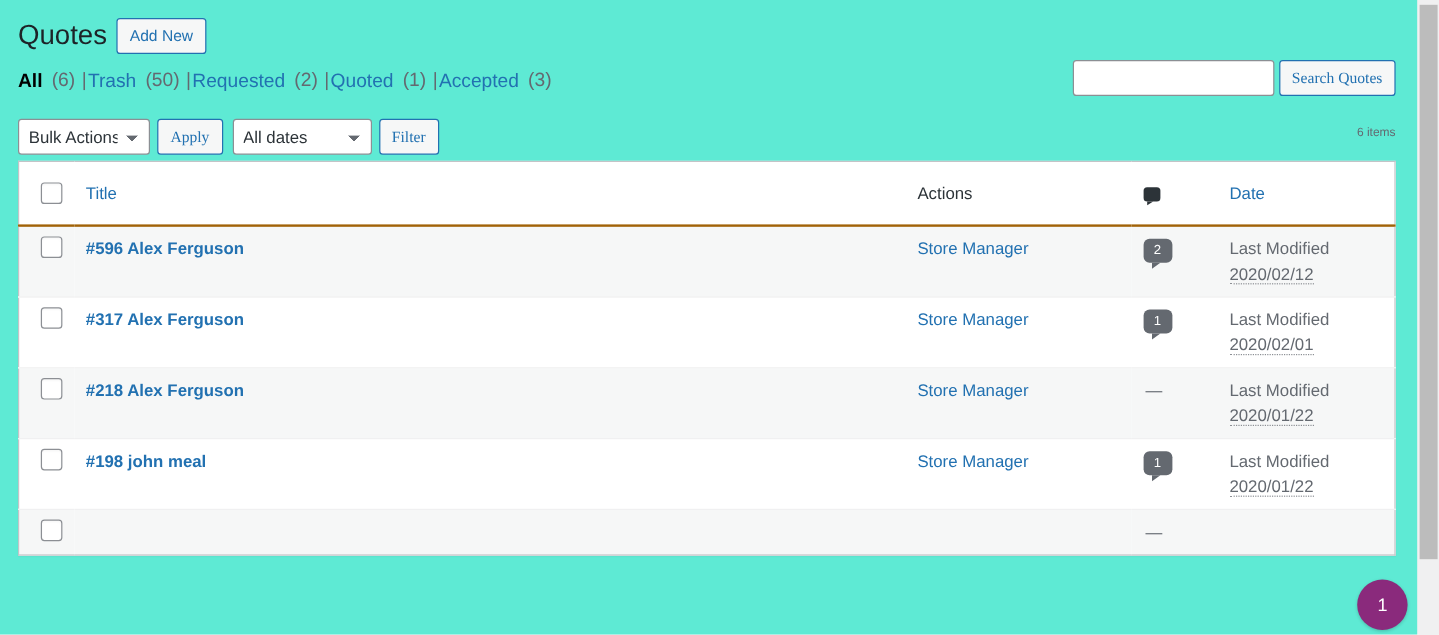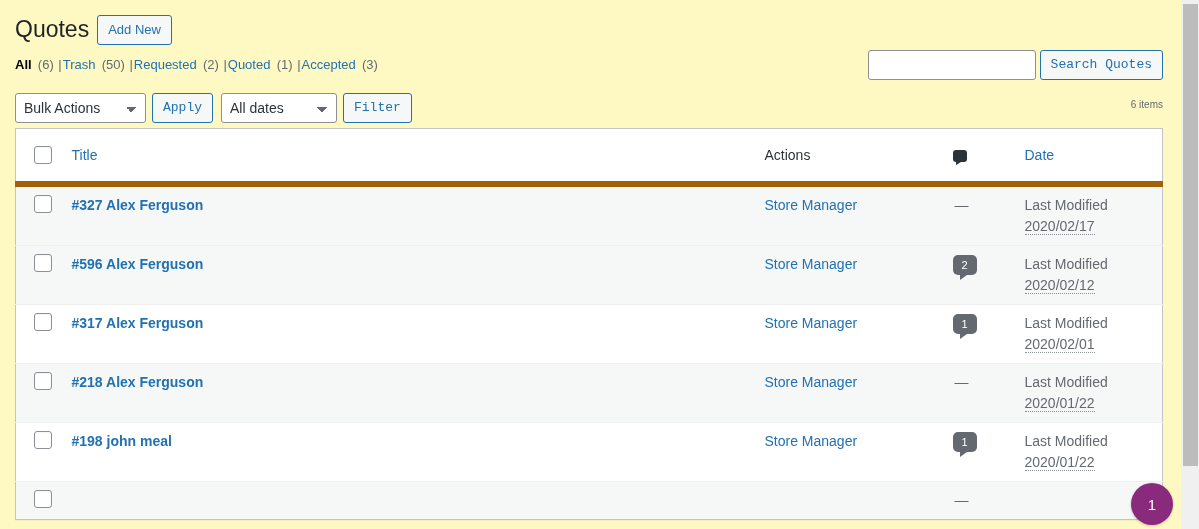--- a/index.html
+++ b/index.html
@@ -16,21 +16,21 @@
     width: 1199px; height: 529px;
     background: #f0f0f1;
     overflow: hidden;
   }
   .content {
     position: absolute;
     left: 0; top: 0;
     width: 1181px;
     height: 529px;
     padding: 0 18px 0 15px;
-    background: #fef9c3;
+    background: #5eead4;
   }
 
   
   .page-head {
     display: flex;
     align-items: center;
     padding-top: 14px;
     height: 46px;
   }
   .page-title {
@@ -54,21 +54,21 @@
     font-weight: 400;
     white-space: nowrap;
     text-align: right;
   }
 
   
   .subsubsub {
     margin: 6px 0 0 0;
     padding: 0;
     list-style: none;
-    font-size: 13px;
+    font-size: 16px;
     color: #646970;
     line-height: 2;
     float: none;
     display: block;
     white-space: nowrap;
   }
   .subsubsub li {
     display: inline-block;
     margin: 0;
     padding: 0;
@@ -116,21 +116,21 @@
     height: 30px;
     line-height: 28px;
     padding: 0 10px;
     border: 1px solid #2271b1;
     border-radius: 3px;
     background: #f6f7f7;
     color: #2271b1;
     text-decoration: none;
     white-space: nowrap;
     cursor: pointer;
-    font-family: Liberation Mono, monospace;
+    font-family: Liberation Serif, serif;
   }
 
   
   .tablenav {
     position: relative;
     height: 30px;
     margin: 15px 0 5px 0;
     display: flex;
     align-items: center;
   }
@@ -153,21 +153,21 @@
     background-image:
       linear-gradient(45deg, transparent 50%, #646970 50%),
       linear-gradient(135deg, #646970 50%, transparent 50%);
     background-position:
       calc(100% - 14px) 13px,
       calc(100% - 9px) 13px;
     background-size: 5px 5px, 5px 5px;
     background-repeat: no-repeat;
     cursor: pointer;
   }
-  #bulk-select { width: 131px; }
+  #bulk-select { width: 110px; }
   #dates-select { width: 116px; }
 
   .displaying-num {
     position: absolute;
     right: 0;
     top: 6px;
     font-size: 10px;
     color: #646970;
     font-style: normal;
   }
@@ -186,21 +186,21 @@
   }
   .wp-list-table thead th {
     background: #fff;
     text-align: left;
     font-weight: 400;
     font-size: 14px;
     color: #2c3338;
     padding: 17px 10px;
     vertical-align: middle;
     line-height: 1.3;
-    border-bottom: 6px solid #a16207;
+    border-bottom: 2px solid #a16207;
     height: 34px;
   }
   .wp-list-table thead th a {
     color: #2271b1;
     text-decoration: none;
   }
   th.check-col, td.check-col {
     width: 46px;
     padding: 8px 0 8px 3px;
     text-align: left;
@@ -416,27 +416,20 @@
           </th>
           <th>
             <span class="comment-bubble-icon"></span>
           </th>
           <th>
             <a>Date</a>
           </th>
         </tr>
       </thead>
       <tbody id="table-body">
-          <tr class="alternate">
-            <td class="check-col"><input type="checkbox" class="wp-checkbox" style=""></td>
-            <td class="column-title"><a class="row-title">#327 Alex Ferguson</a></td>
-            <td class="column-author"><a>Store Manager</a></td>
-            <td class="column-comments"><span class="comment-none">—</span></td>
-            <td class="column-date"><span class="modified-label">Last Modified</span><abbr>2020/02/17</abbr></td>
-          </tr>
           <tr class="alternate">
             <td class="check-col"><input type="checkbox" class="wp-checkbox" style=""></td>
             <td class="column-title"><a class="row-title">#596 Alex Ferguson</a></td>
             <td class="column-author"><a>Store Manager</a></td>
             <td class="column-comments"><a class="comment-count">2</a></td>
             <td class="column-date"><span class="modified-label">Last Modified</span><abbr>2020/02/12</abbr></td>
           </tr>
           <tr>
             <td class="check-col"><input type="checkbox" class="wp-checkbox" style=""></td>
             <td class="column-title"><a class="row-title">#317 Alex Ferguson</a></td>

